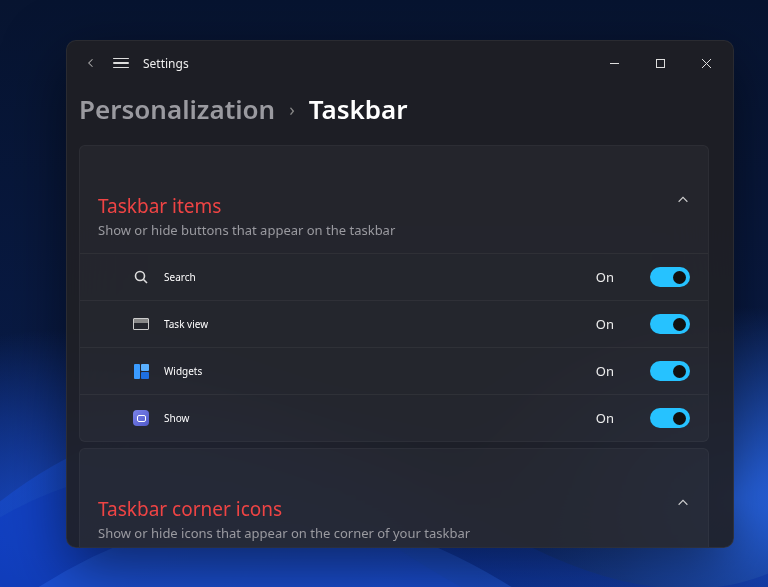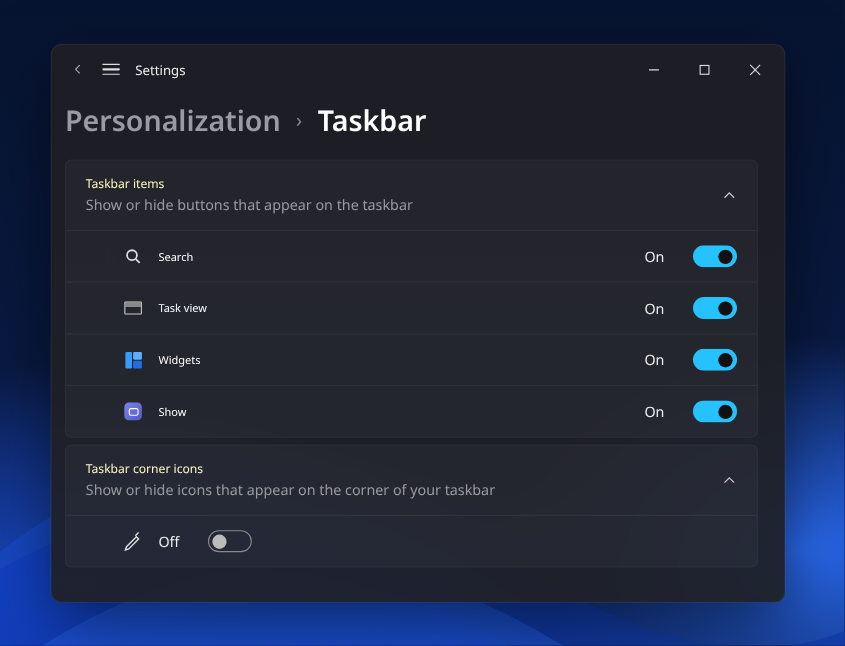--- a/index.html
+++ b/index.html
@@ -13,21 +13,21 @@
     position: absolute; inset: 0;
     background:
       radial-gradient(ellipse 600px 400px at 10% 90%, #1a4dd0 0%, transparent 50%),
       radial-gradient(ellipse 500px 350px at 95% 85%, #2a6af0 0%, transparent 55%),
       radial-gradient(ellipse 400px 300px at 50% 100%, #0d3ab0 0%, transparent 60%),
       linear-gradient(180deg, #071430 0%, #0a1e50 100%);
   }
   .wallpaper svg { position:absolute; inset:0; width:100%; height:100%; }
   .window {
     position: absolute;
-    left: 46px; top: 40px;
+    left: 66px; top: 40px;
     width: 668px; height: 508px;
     background: rgba(32,32,36,0.92);
     backdrop-filter: blur(30px);
     border-radius: 10px;
     box-shadow: 0 20px 60px rgba(0,0,0,0.5);
     border: 1px solid rgba(255,255,255,0.06);
     display: flex; flex-direction: column;
     color: #fff;
     overflow: hidden;
   }
@@ -52,34 +52,34 @@
     background: rgba(255,255,255,0.035);
     border-radius:6px;
     border:1px solid rgba(255,255,255,0.04);
     margin-bottom:6px;
   }
   .expander-header {
     padding: 14px 18px;
     display:flex; align-items:center; gap:12px;
   }
   .exp-text { flex:1; }
-  .exp-title { font-size:11px; color:#fef9c3; }
+  .exp-title { font-size:19px; color:#ef4444;margin-top:33px; }
   .exp-sub { font-size:13px; color:#9a9aa0; margin-top:2px; }
   .chev { color:#ccc; }
   .row {
     display:flex; align-items:center;
     padding: 13px 18px 13px 52px;
     border-top:1px solid rgba(255,255,255,0.05);
     gap:14px;
   }
   .row-icon { width:18px; height:18px; display:flex; align-items:center; justify-content:center; flex-shrink:0;}
   .row-label { flex:1; font-size:10px; color:#fff; }
   .row-sub { font-size:11.5px; color:#9a9aa0; margin-top:1px; }
   .row-text { flex:1; }
-  .state-label { font-size:13px; color:#eee; margin-right:12px; }
+  .state-label { font-size:13px; color:#eee; margin-right:22px; }
   .toggle {
     width:40px; height:20px; border-radius:10px; position:relative;
     border:1px solid transparent;
     flex-shrink:0;
   }
   .toggle.on { background:#26c2ff; }
   .toggle.off { background:transparent; border:1px solid #888; }
   .knob {
     position:absolute; top:2.5px; width:13px; height:13px; border-radius:50%;
     transition:left .15s;

